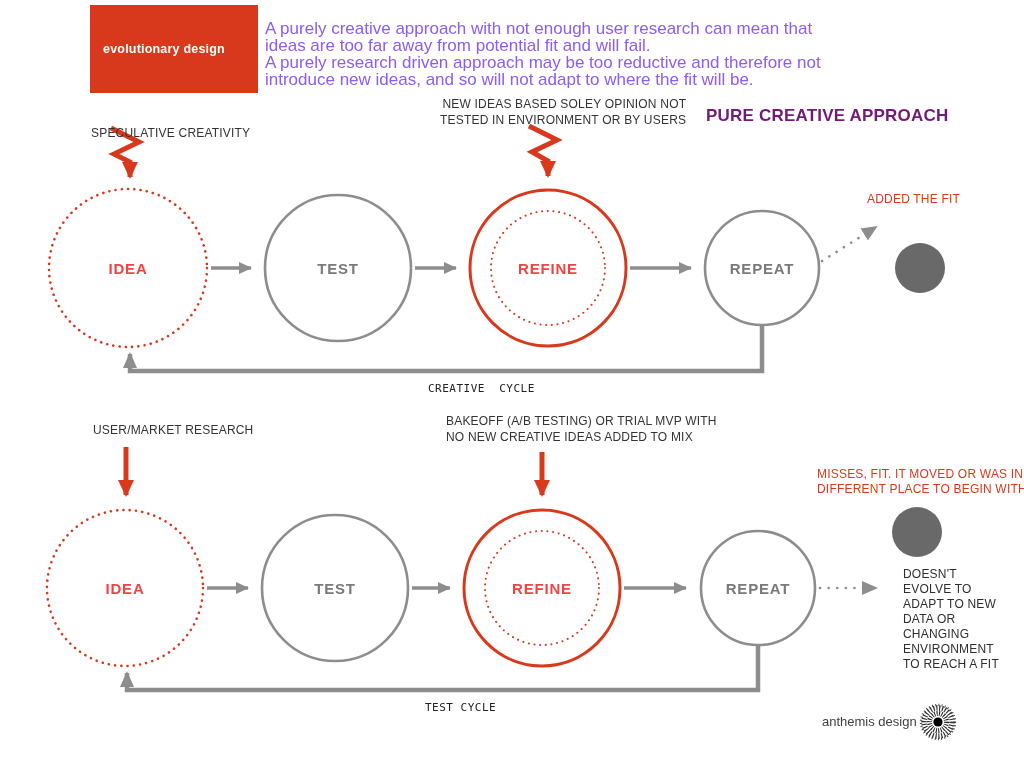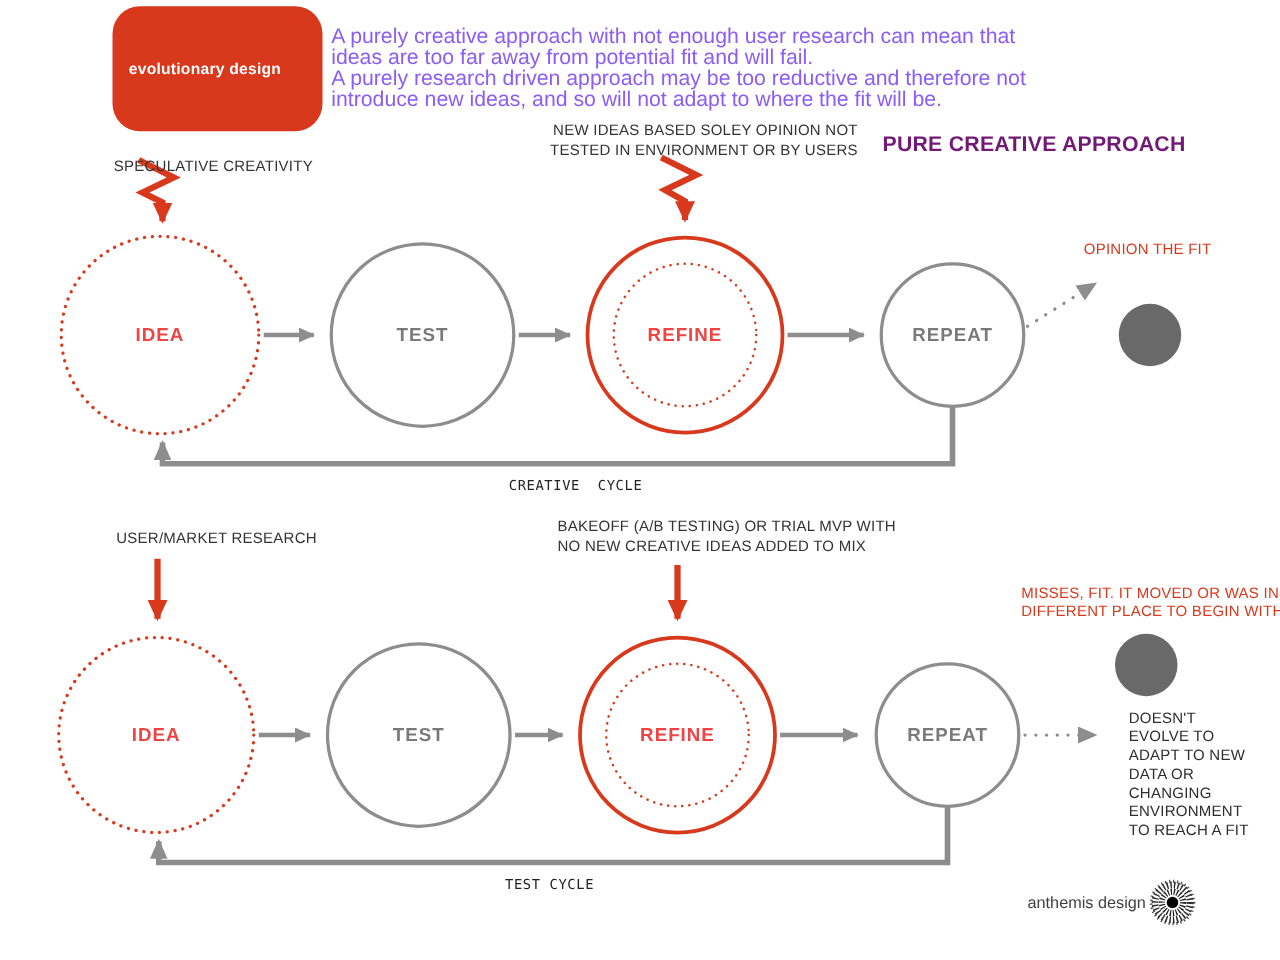--- a/index.html
+++ b/index.html
@@ -2,22 +2,22 @@
 <html><head>
 <meta charset="utf-8">
 <style>
   html,body{margin:0;padding:0;background:#ffffff;}
   #canvas{
     position:relative;width:1024px;height:768px;background:#ffffff;
     font-family:"Liberation Sans",sans-serif;overflow:hidden;
   }
   #diagram-svg{position:absolute;left:0;top:0;width:1024px;height:768px;}
   .brand{
-    position:absolute;left:90px;top:5px;width:168px;height:100px;
-    background:#d8391d;display:flex;align-items:center;border-radius:22px;
+    position:absolute;left:90px;top:5px;width:168px;height:88px;
+    background:#d8391d;display:flex;align-items:center;
   }
   .brand span{
     color:#ffffff;font-weight:bold;font-size:12.5px;padding-left:13px;letter-spacing:.2px;
   }
   .intro{
     position:absolute;left:265px;top:20px;font-size:17px;line-height:17px;
     color:#8b5cf6;white-space:pre;
   }
   .lbl{
     position:absolute;font-size:12px;line-height:16px;color:#333333;
@@ -33,21 +33,21 @@
     font-weight:bold;font-size:15px;letter-spacing:.8px;white-space:pre;
   }
   .cl-red{color:#ef4444;}
   .cl-gray{color:#7a7a7a;}
   .fit-label{
     position:absolute;transform:translate(-50%,-50%);
     color:#ffffff;font-weight:bold;font-size:11px;letter-spacing:.6px;margin-left:40px;
   }
   .cycle{
     position:absolute;font-family:"DejaVu Sans Mono",monospace;
-    font-size:11px;color:#222222;letter-spacing:.5px;white-space:pre;
+    font-size:11px;color:#222222;letter-spacing:.5px;white-space:pre;margin-left:21px;
   }
   .outcome{
     position:absolute;left:903px;top:567px;font-size:12px;line-height:15px;
     color:#2e2e2e;white-space:pre;letter-spacing:.2px;
   }
   .credit{
     position:absolute;left:822px;top:714px;font-size:13px;color:#3f3f3f;
   }
 </style>
 </head>
@@ -123,21 +123,21 @@
   </div>
   <div class="intro">A purely creative approach with not enough user research can mean that
 ideas are too far away from potential fit and will fail.
 A purely research driven approach may be too reductive and therefore not
 introduce new ideas, and so will not adapt to where the fit will be.</div>
 
   <div class="lbl" style="left:91px;top:107px;margin-top:18px;">SPECULATIVE CREATIVITY</div>
   <div class="lbl" style="left:440px;top:96px;text-align:right;">NEW IDEAS BASED SOLEY OPINION NOT
 TESTED IN ENVIRONMENT OR BY USERS</div>
   <div class="heading" style="left:706px;top:106px;">PURE CREATIVE APPROACH</div>
-  <div class="lbl lbl-red" style="left:867px;top:191px;">OPINION THE FIT</div>
+  <div class="lbl lbl-red" style="left:867px;top:191px;">ADDED THE FIT</div>
 
   <div class="circle-label cl-red" style="left:128px;top:268px;">IDEA</div>
   <div class="circle-label cl-gray" style="left:338px;top:268px;">TEST</div>
   <div class="circle-label cl-red" style="left:548px;top:268px;">REFINE</div>
   <div class="circle-label cl-gray" style="left:762px;top:268px;">REPEAT</div>
   <div class="fit-label" style="left:920px;top:268px;">FIT</div>
   <div class="cycle" style="left:407px;top:382px;">CREATIVE  CYCLE</div>
 
   <div class="lbl" style="left:93px;top:422px;">USER/MARKET RESEARCH</div>
   <div class="lbl" style="left:446px;top:413px;">BAKEOFF (A/B TESTING) OR TRIAL MVP WITH

